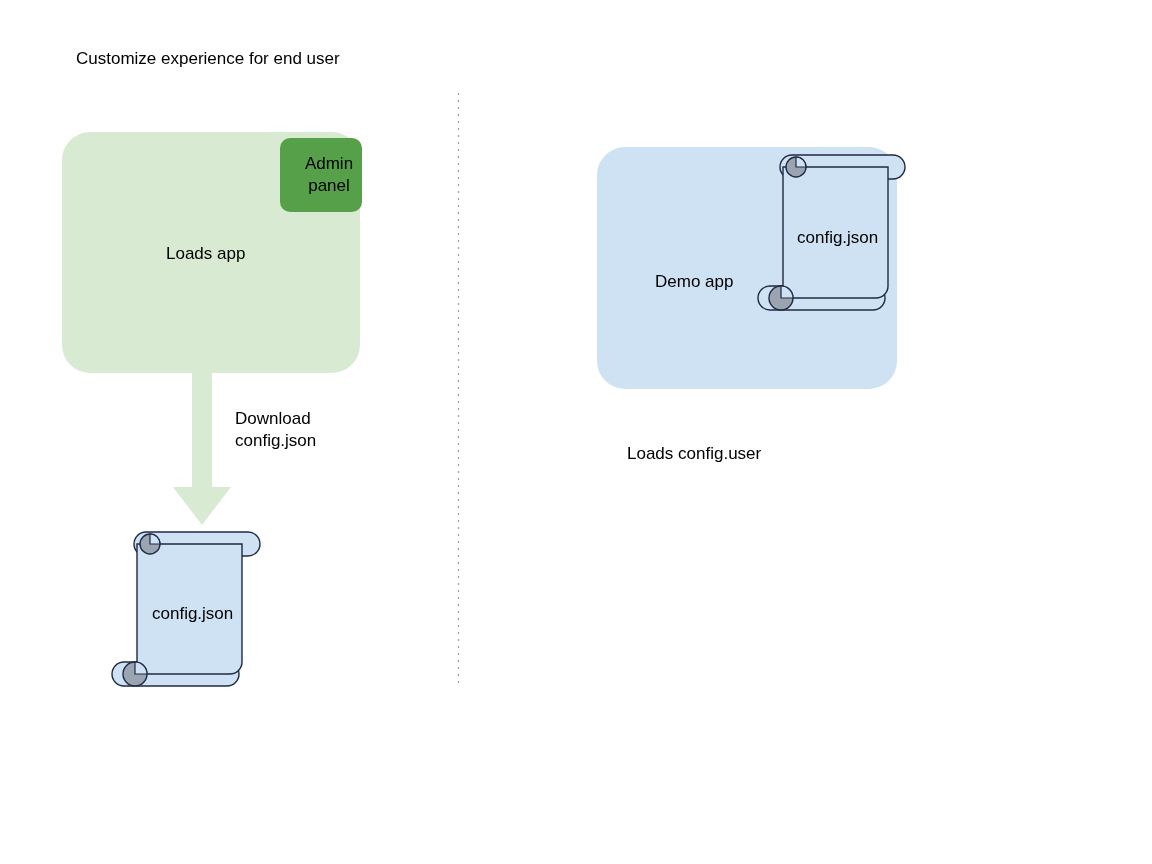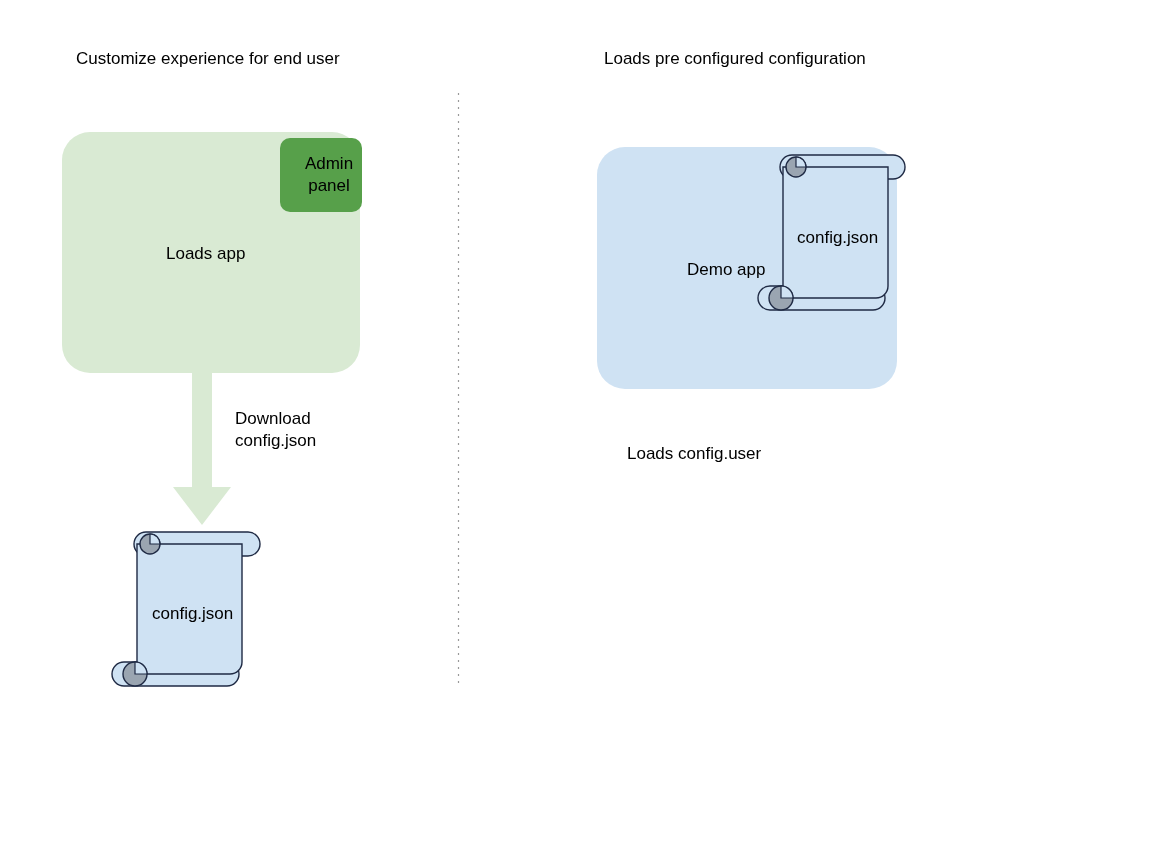--- a/index.html
+++ b/index.html
@@ -35,21 +35,21 @@
   }
   .title {
     font-size: 17px;
   }
   .center-text {
     text-align: center;
   }
   #title-left   { left: 76px;  top: 48px; }
   #title-right  { left: 604px; top: 48px; }
   #admin-app-label   { left: 166px; top: 243px; }
-  #demo-app-label    { left: 655px; top: 259px; margin-left: 32px; }
+  #demo-app-label    { left: 655px; top: 271px; }
   #admin-panel-label {
     left: 280px; top: 138px;
     width: 98px; height: 74px;
     display: flex; align-items: center; justify-content: center;
     text-align: center;
     line-height: 22px;
   }
   #download-label    { left: 235px; top: 408px; }
   #loads-label       { left: 627px; top: 443px; }
   #config-left-label  { left: 152px; top: 603px; }
@@ -93,21 +93,20 @@
       <path d="M 783,167 L 888,167 L 888,286 A 12,12 0 0 1 876,298 L 783,298 Z" fill="#cfe2f3" stroke="#1f2a44" stroke-width="1.4"></path>
       <circle cx="796" cy="167" r="10" fill="#9aa5b1" stroke="#1f2a44" stroke-width="1.4"></circle>
       <path d="M 796,157 A 10,10 0 0 1 806,167 L 796,167 Z" fill="#cfe2f3" stroke="#1f2a44" stroke-width="1.2"></path>
       <circle cx="781" cy="298" r="12" fill="#9aa5b1" stroke="#1f2a44" stroke-width="1.4"></circle>
       <path d="M 781,298 L 793,298 A 12,12 0 0 0 781,286 Z" fill="#cfe2f3" stroke="#1f2a44" stroke-width="1.2"></path>
     </g>
   </svg>
 
   <div class="lbl title" id="title-left">Customize experience for end user</div>
 
-  <div class="lbl title" id="title-right">Loads pre configured configuration</div>
 
   <div class="lbl" id="admin-app-label">Loads app</div>
 
   <div class="lbl center-text" id="admin-panel-label">Admin
 panel</div>
 
   <div class="lbl" id="download-label">Download
 config.json</div>
 
   <div class="lbl" id="config-left-label">config.json</div>

